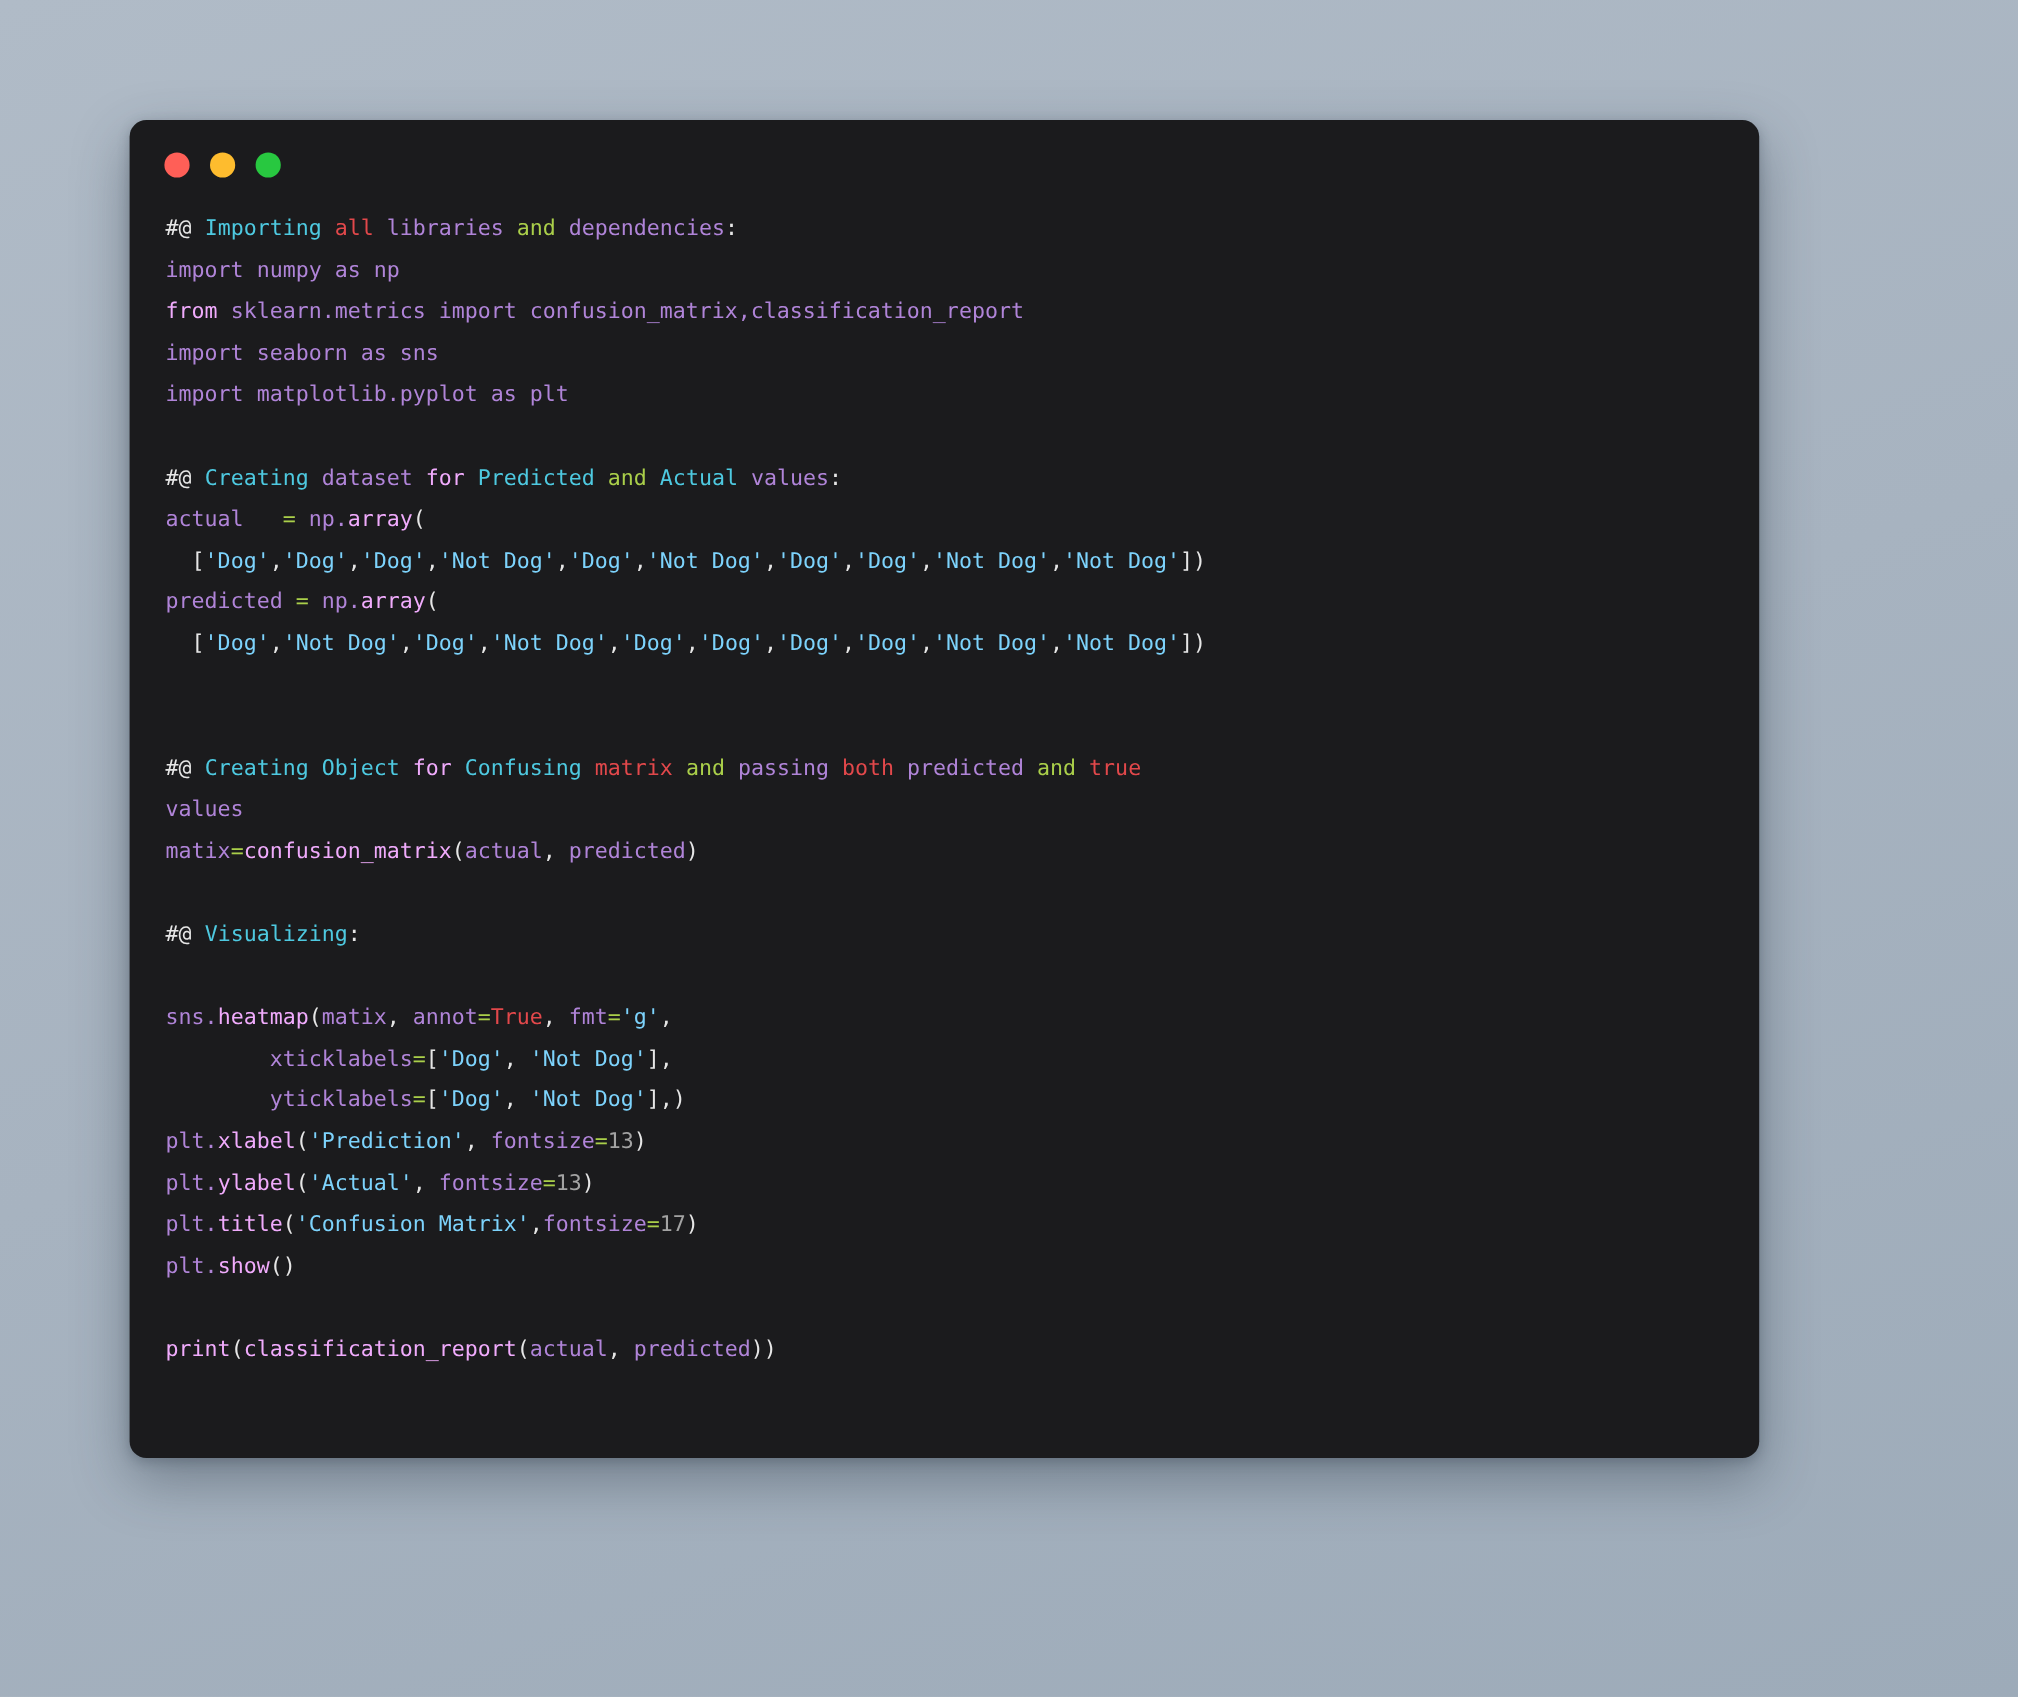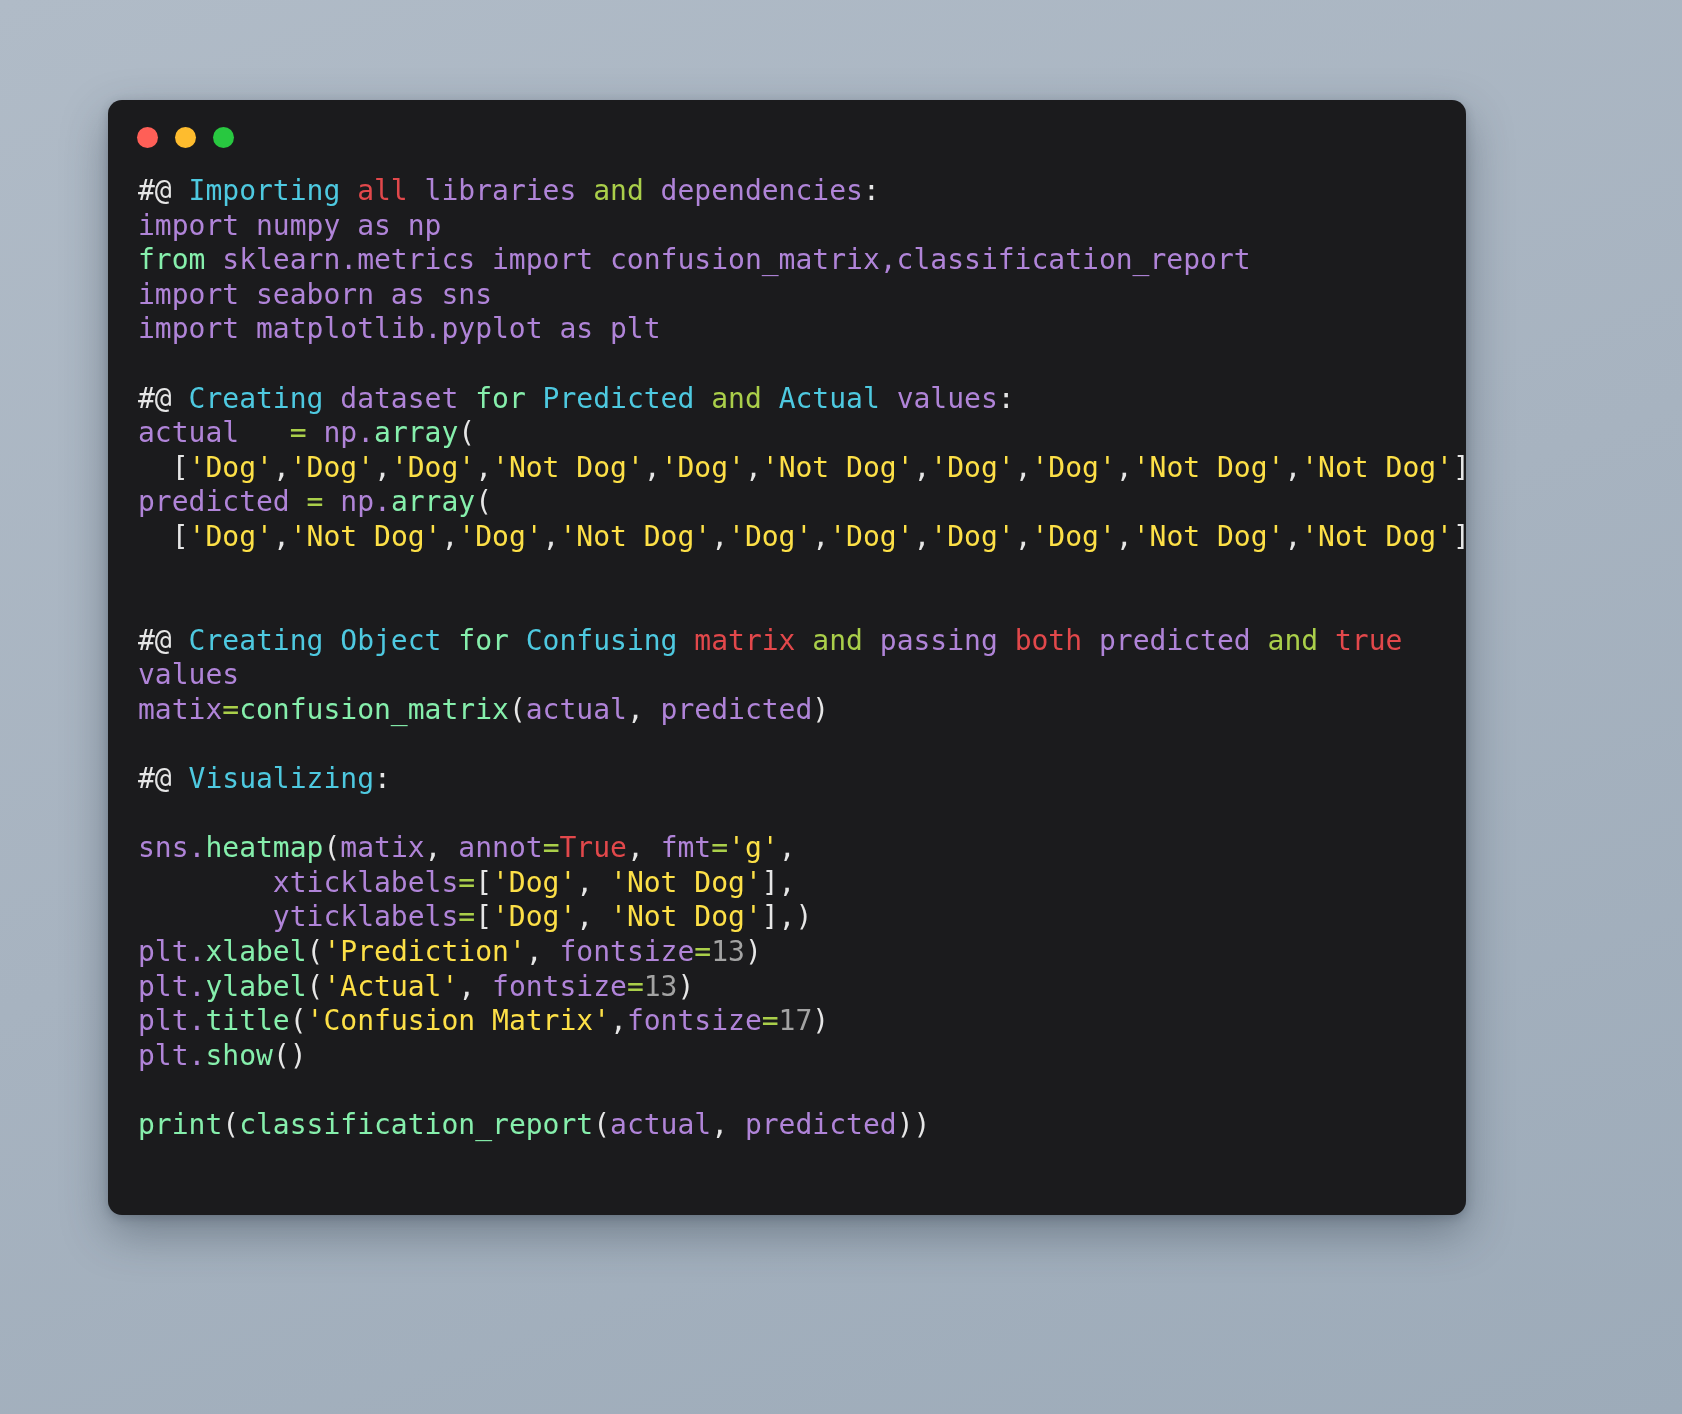--- a/index.html
+++ b/index.html
@@ -43,35 +43,35 @@
     margin-right: 17px;
     display: inline-block;
   }
   .dot-close  { background: #ff5f57; }
   .dot-min    { background: #febc2e; }
   .dot-max    { background: #28c840; }
 
   .code {
     padding: 0 0 0 30px;
     font-family: "DejaVu Sans Mono", monospace;
-    font-size: 28px;
+    font-size: 18px;
     line-height: 34.6px;
     white-space: pre;
     letter-spacing: 0px;
   }
   .line { min-height: 34.6px; }
 
   
   .t-cmt   { color: #e6e6e6; }
   .t-cyan  { color: #4ec9e0; }
   .t-red   { color: #e2484b; }
   .t-pur   { color: #b084d8; }
   .t-grn   { color: #aacf4a; }
-  .t-yel   { color: #86efac; margin-top: 27px; }
-  .t-str   { color: #fde047; }
+  .t-yel   { color: #f0abfc; margin-top: 27px; }
+  .t-str   { color: #7dd3fc; }
   .t-plain { color: #e6e6e6; }
   .t-num   { color: #a3a3a3; }
   .t-eq    { color: #aacf4a; }
 </style>
 </head>
 <body>
 
 <div class="backdrop"></div>
 
 <div class="window">

